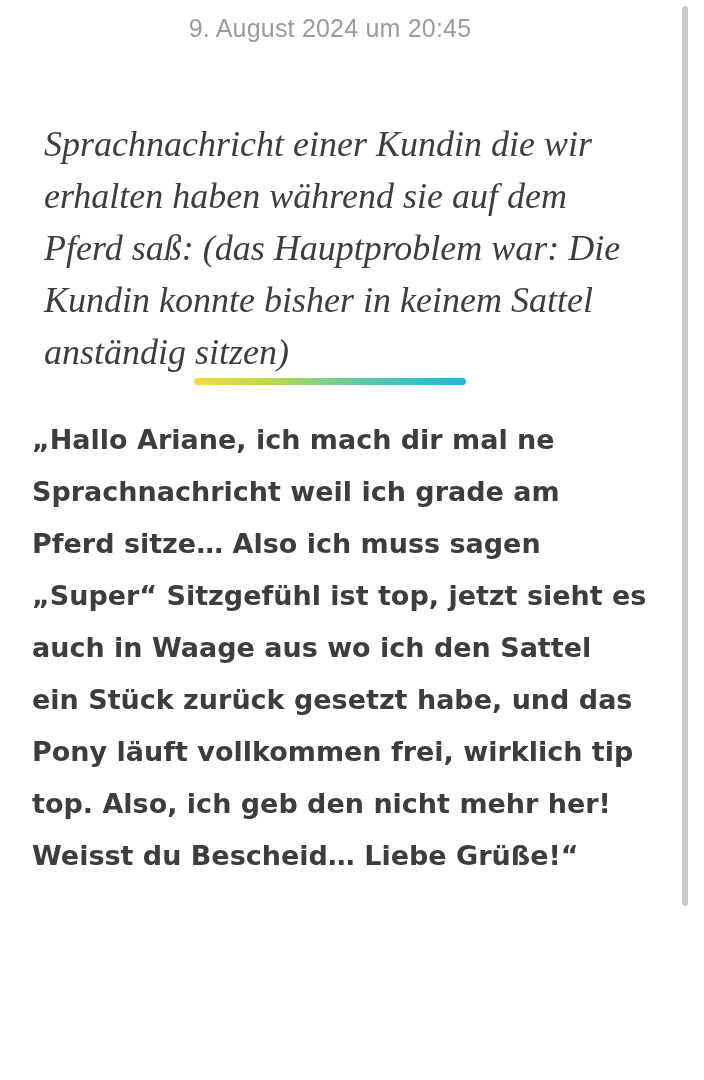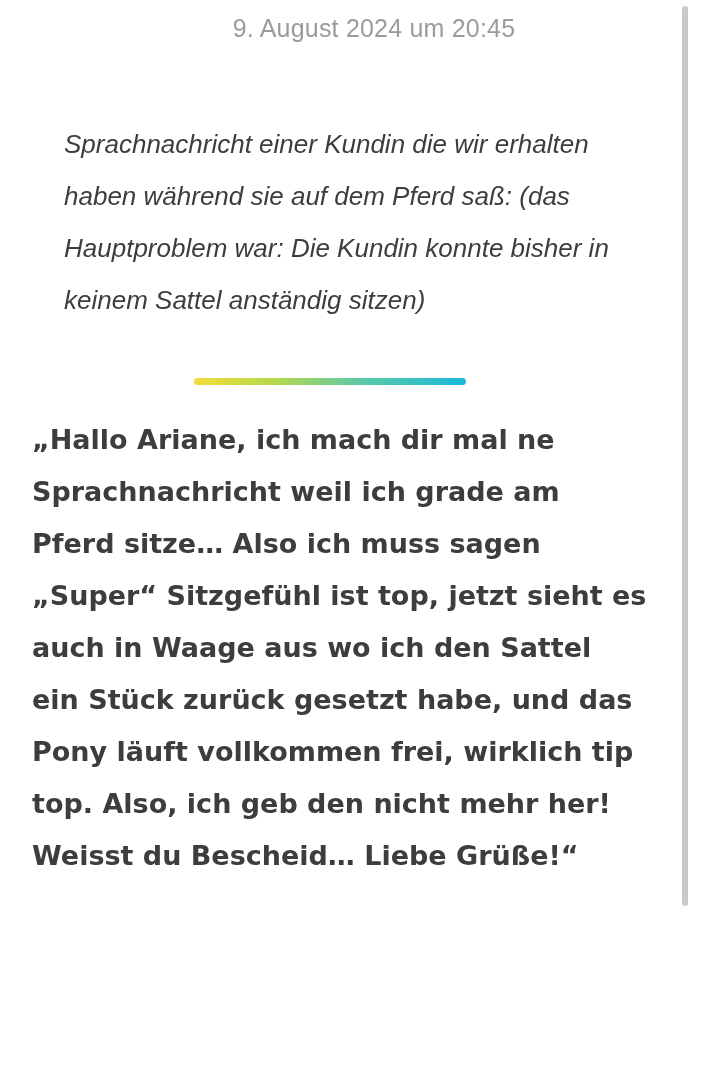--- a/index.html
+++ b/index.html
@@ -27,36 +27,34 @@
   .timestamp {
     position: absolute;
     top: 14px;
     left: 0;
     width: 660px;
     text-align: center;
     font-size: 25px;
     color: #9b9b9b;
     letter-spacing: 0.2px;
     font-family: "Liberation Sans", sans-serif;
-    padding-left: 44px;
   }
 
   
   .intro {
     position: absolute;
     top: 118px;
     left: 44px;
     width: 600px;
-    font-size: 26px;
+    font-size: 36px;
     line-height: 52px;
     font-style: italic;
     color: #3d3d3d;
-    font-family: Liberation Sans, sans-serif;
+    font-family: Liberation Serif, serif;
     font-weight: 400;
-    margin-left: 20px;
   }
 
   
   .divider-wrap {
     position: absolute;
     top: 378px;
     left: 0;
     width: 660px;
     display: flex;
     justify-content: center;

